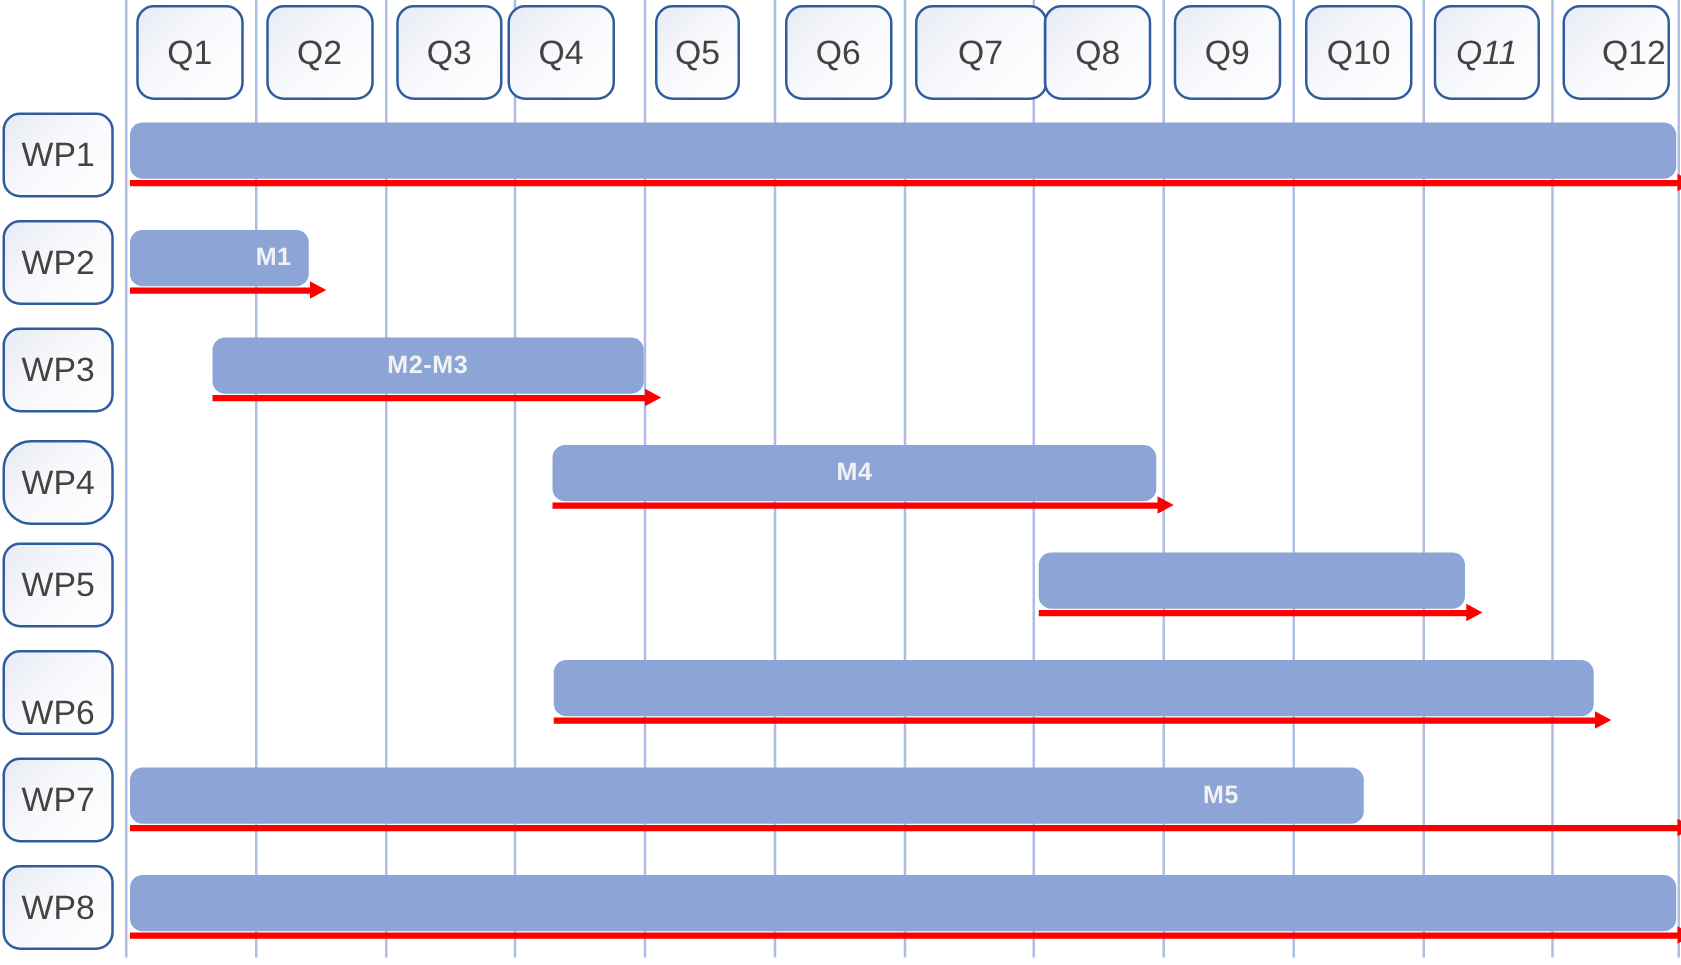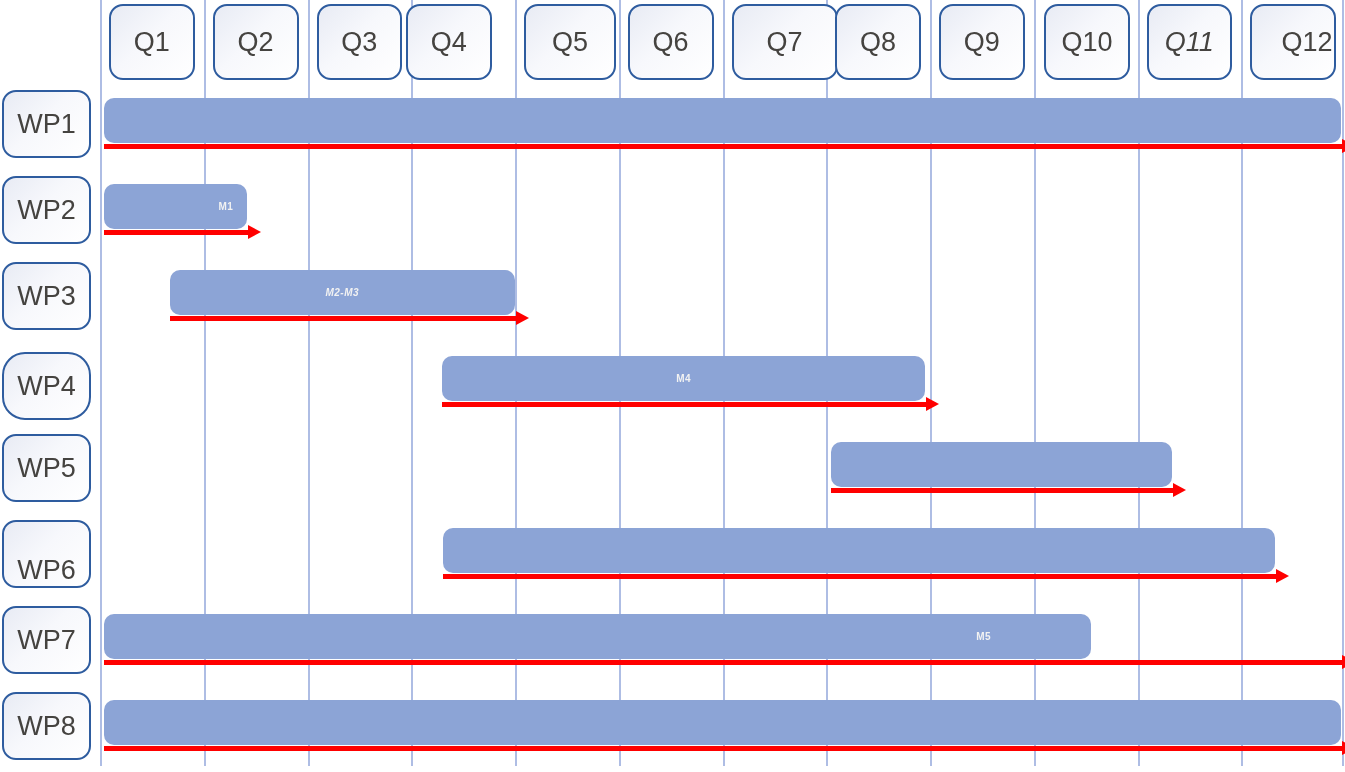--- a/index.html
+++ b/index.html
@@ -24,21 +24,21 @@
     font-size:27px;color:#454340;
   }
   .hdr-box{top:4px;height:76px;}
   .wp-box{left:2px;width:89px;height:68px;}
   .task-bar{
     position:absolute;height:45px;
     background:var(--bar-color);
     border-radius:10px;
     display:flex;align-items:center;
     box-sizing:border-box;
-    font-size:10px;font-weight:700;letter-spacing:.5px;
+    font-size:20px;font-weight:700;letter-spacing:.5px;
     color:var(--milestone-color);
   }
   .task-bar.align-center{justify-content:center;}
   .task-bar.align-right{justify-content:flex-end;padding-right:14px;}
   .task-bar.align-right-offset{justify-content:flex-end;padding-right:100px;}
   .arrow-line{
     position:absolute;height:5px;
     background:var(--arrow-color);
   }
   .arrow-head{
@@ -73,21 +73,21 @@
       </div>
       <div class="hdr-box" style="left: 212.75px; width: 85.75px;">
         <span>Q2</span>
       </div>
       <div class="hdr-box" style="left: 316.5px; width: 85.75px;">
         <span>Q3</span>
       </div>
       <div class="hdr-box" style="left: 406px; width: 85.75px;">
         <span>Q4</span>
       </div>
-      <div class="hdr-box" style="left: 524px; width: 92px;">
+      <div class="hdr-box" style="left: 524px; width: 68px;">
         <span>Q5</span>
       </div>
       <div class="hdr-box" style="left: 627.75px; width: 85.75px;">
         <span>Q6</span>
       </div>
       <div class="hdr-box" style="left: 731.5px; width: 106px; justify-content: center;">
         <span>Q7</span>
       </div>
       <div class="hdr-box" style="left: 835.25px; width: 85.75px;">
         <span>Q8</span>
@@ -133,21 +133,21 @@
     </div>
   <div id="bars">
       <div class="task-bar" style="left: 104.15px; width: 1236.7px; top: 98px;"></div>
       <div class="arrow-line" style="left: 104.15px; width: 1238.7px; top: 144px;"></div>
       <div class="arrow-head" style="left: 1341.85px; top: 139px;"></div>
       <div class="task-bar align-right" style="left: 104.15px; width: 143.175px; top: 184px;">
         <span>M1</span>
       </div>
       <div class="arrow-line" style="left: 104.15px; width: 145.175px; top: 230px;"></div>
       <div class="arrow-head" style="left: 248.325px; top: 225px;"></div>
-      <div class="task-bar align-center" style="left: 169.512px; width: 345.488px; top: 270px; font-style: italic;">
+      <div class="task-bar align-center" style="left: 169.512px; width: 345.488px; top: 270px;">
         <span>M2-M3</span>
       </div>
       <div class="arrow-line" style="left: 169.512px; width: 347.488px; top: 316px;"></div>
       <div class="arrow-head" style="left: 516px; top: 311px;"></div>
       <div class="task-bar align-center" style="left: 442.375px; width: 482.438px; top: 356px;">
         <span>M4</span>
       </div>
       <div class="arrow-line" style="left: 442.375px; width: 484.438px; top: 402px;"></div>
       <div class="arrow-head" style="left: 925.812px; top: 397px;"></div>
       <div class="task-bar" style="left: 831.438px; width: 340.3px; top: 442px;"></div>

